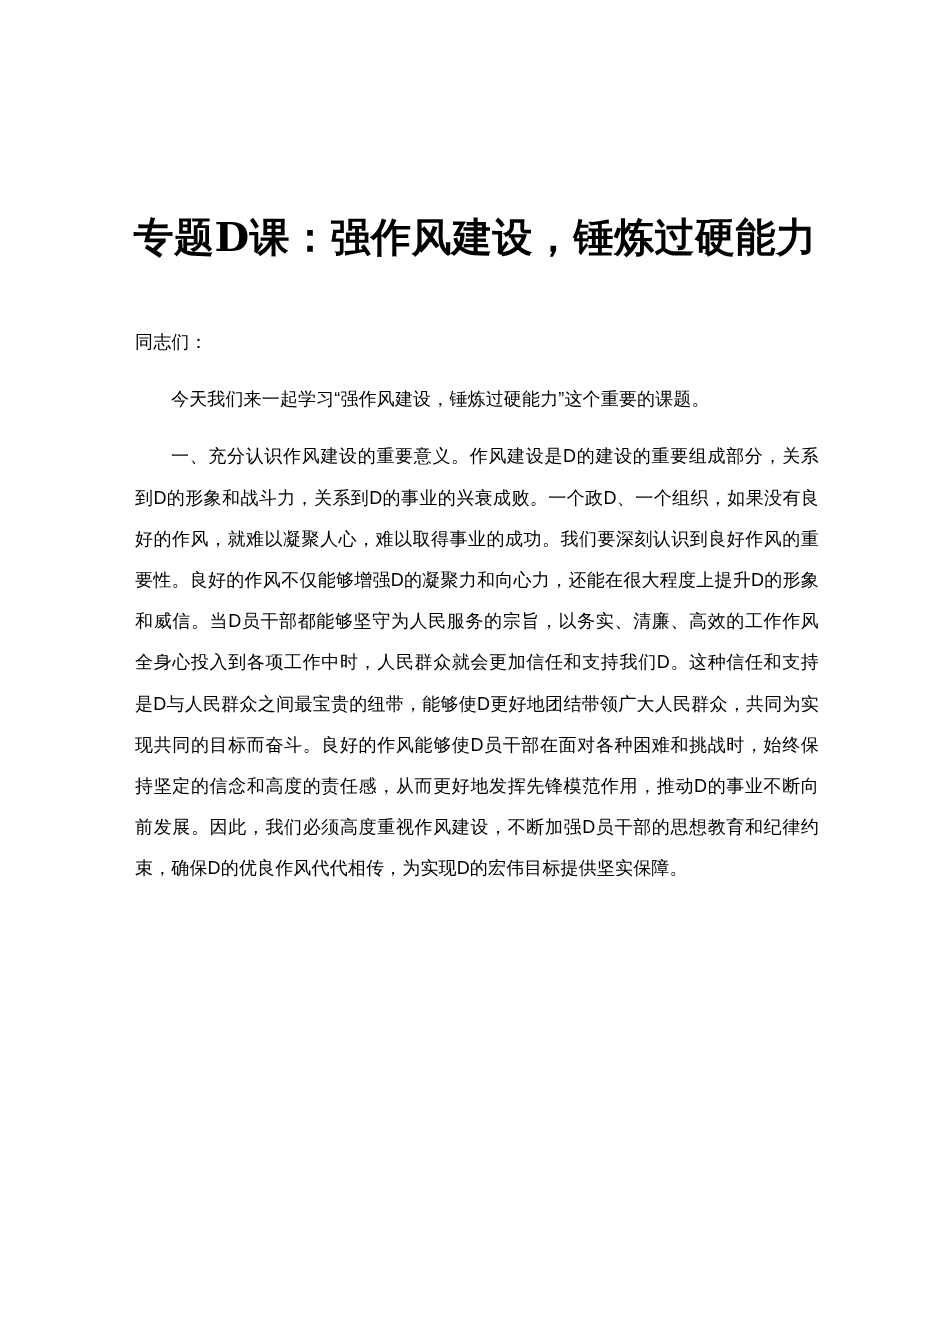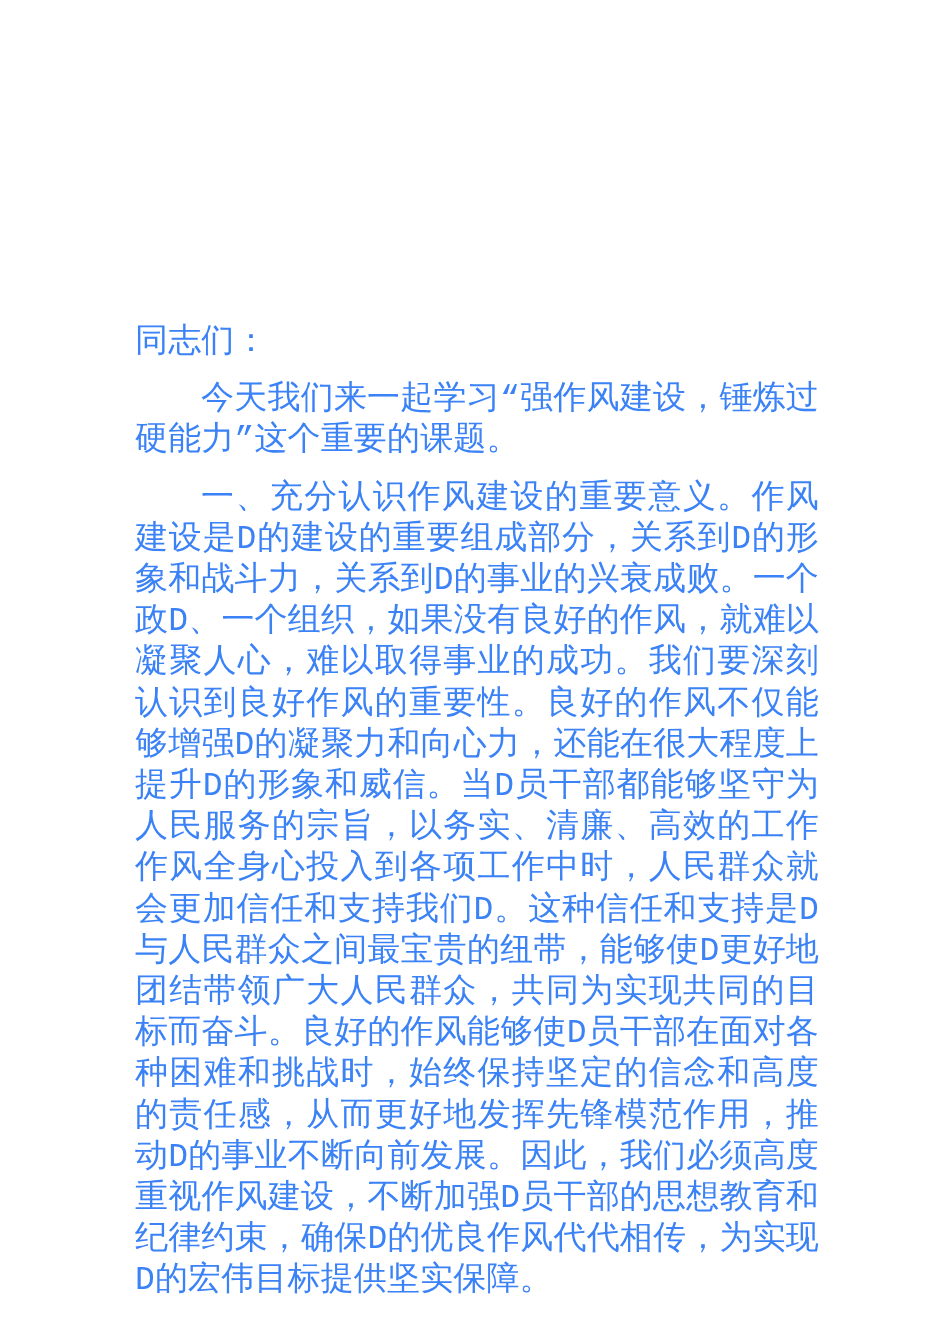--- a/index.html
+++ b/index.html
@@ -44,24 +44,24 @@
 
   
   .body-block {
     position: absolute;
     left: 135px;
     top: 322px;
     width: 684px;
   }
 
   .para {
-    font-family: Liberation Mono, monospace;
-    font-size: 33px;
+    font-family: Liberation Sans, sans-serif;
+    font-size: 18px;
     line-height: 41.2px;
-    color: #3b82f6;
+    color: #000000;
     text-align: justify;
     text-justify: inter-character;
     letter-spacing: 0.15px;
     margin: 0;
     word-break: break-all;
   }
 
   .para.salutation {
     text-indent: 0;
   }
@@ -73,20 +73,21 @@
   
   .para + .para {
     margin-top: 16px;
   }
 </style>
 </head>
 <body>
 
 <div class="page">
 
+  <h1 class="doc-title">专题D课：强作风建设，锤炼过硬能力</h1>
 
   <div class="body-block">
 
     <p class="para salutation">同志们：</p>
 
     <p class="para indented">今天我们来一起学习“强作风建设，锤炼过硬能力”这个重要的课题。</p>
 
     <p class="para indented">一、充分认识作风建设的重要意义。作风建设是D的建设的重要组成部分，关系到D的形象和战斗力，关系到D的事业的兴衰成败。一个政D、一个组织，如果没有良好的作风，就难以凝聚人心，难以取得事业的成功。我们要深刻认识到良好作风的重要性。良好的作风不仅能够增强D的凝聚力和向心力，还能在很大程度上提升D的形象和威信。当D员干部都能够坚守为人民服务的宗旨，以务实、清廉、高效的工作作风全身心投入到各项工作中时，人民群众就会更加信任和支持我们D。这种信任和支持是D与人民群众之间最宝贵的纽带，能够使D更好地团结带领广大人民群众，共同为实现共同的目标而奋斗。良好的作风能够使D员干部在面对各种困难和挑战时，始终保持坚定的信念和高度的责任感，从而更好地发挥先锋模范作用，推动D的事业不断向前发展。因此，我们必须高度重视作风建设，不断加强D员干部的思想教育和纪律约束，确保D的优良作风代代相传，为实现D的宏伟目标提供坚实保障。</p>
 
   </div>

